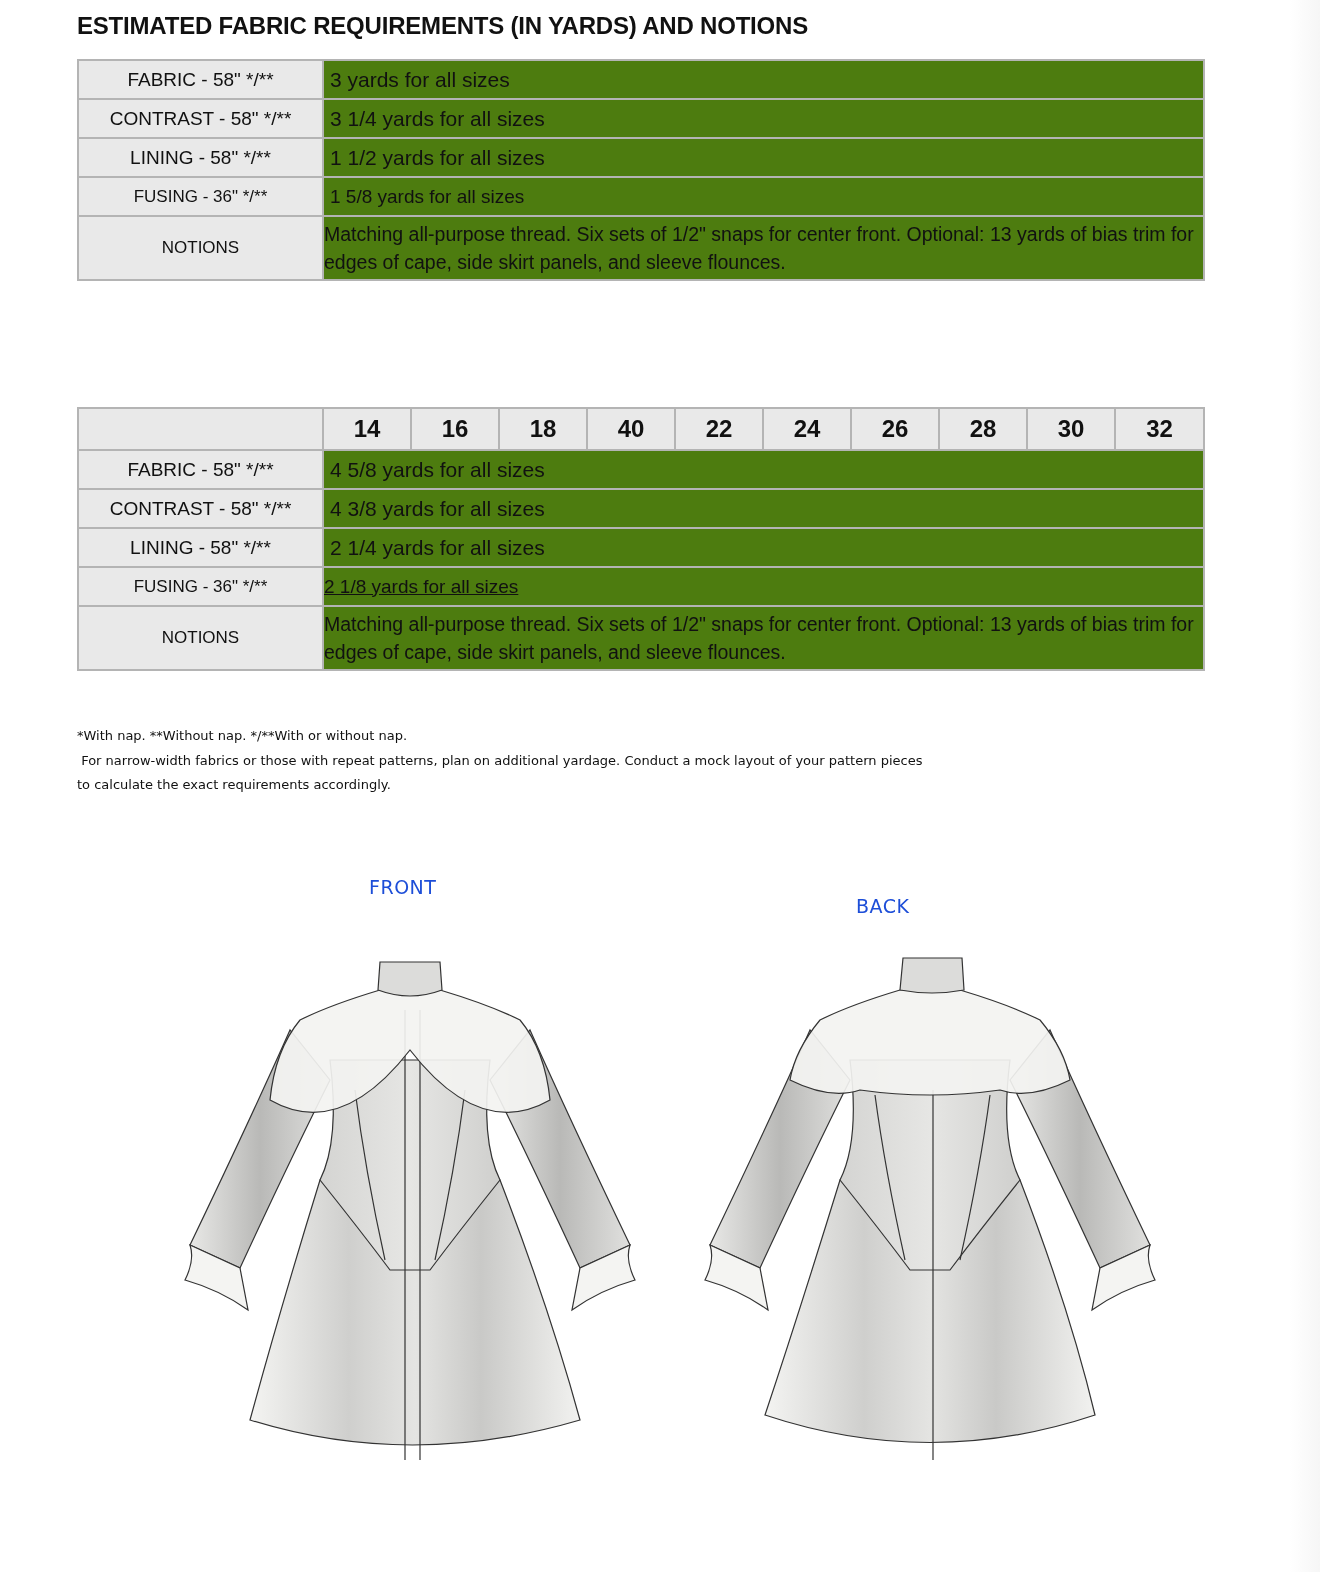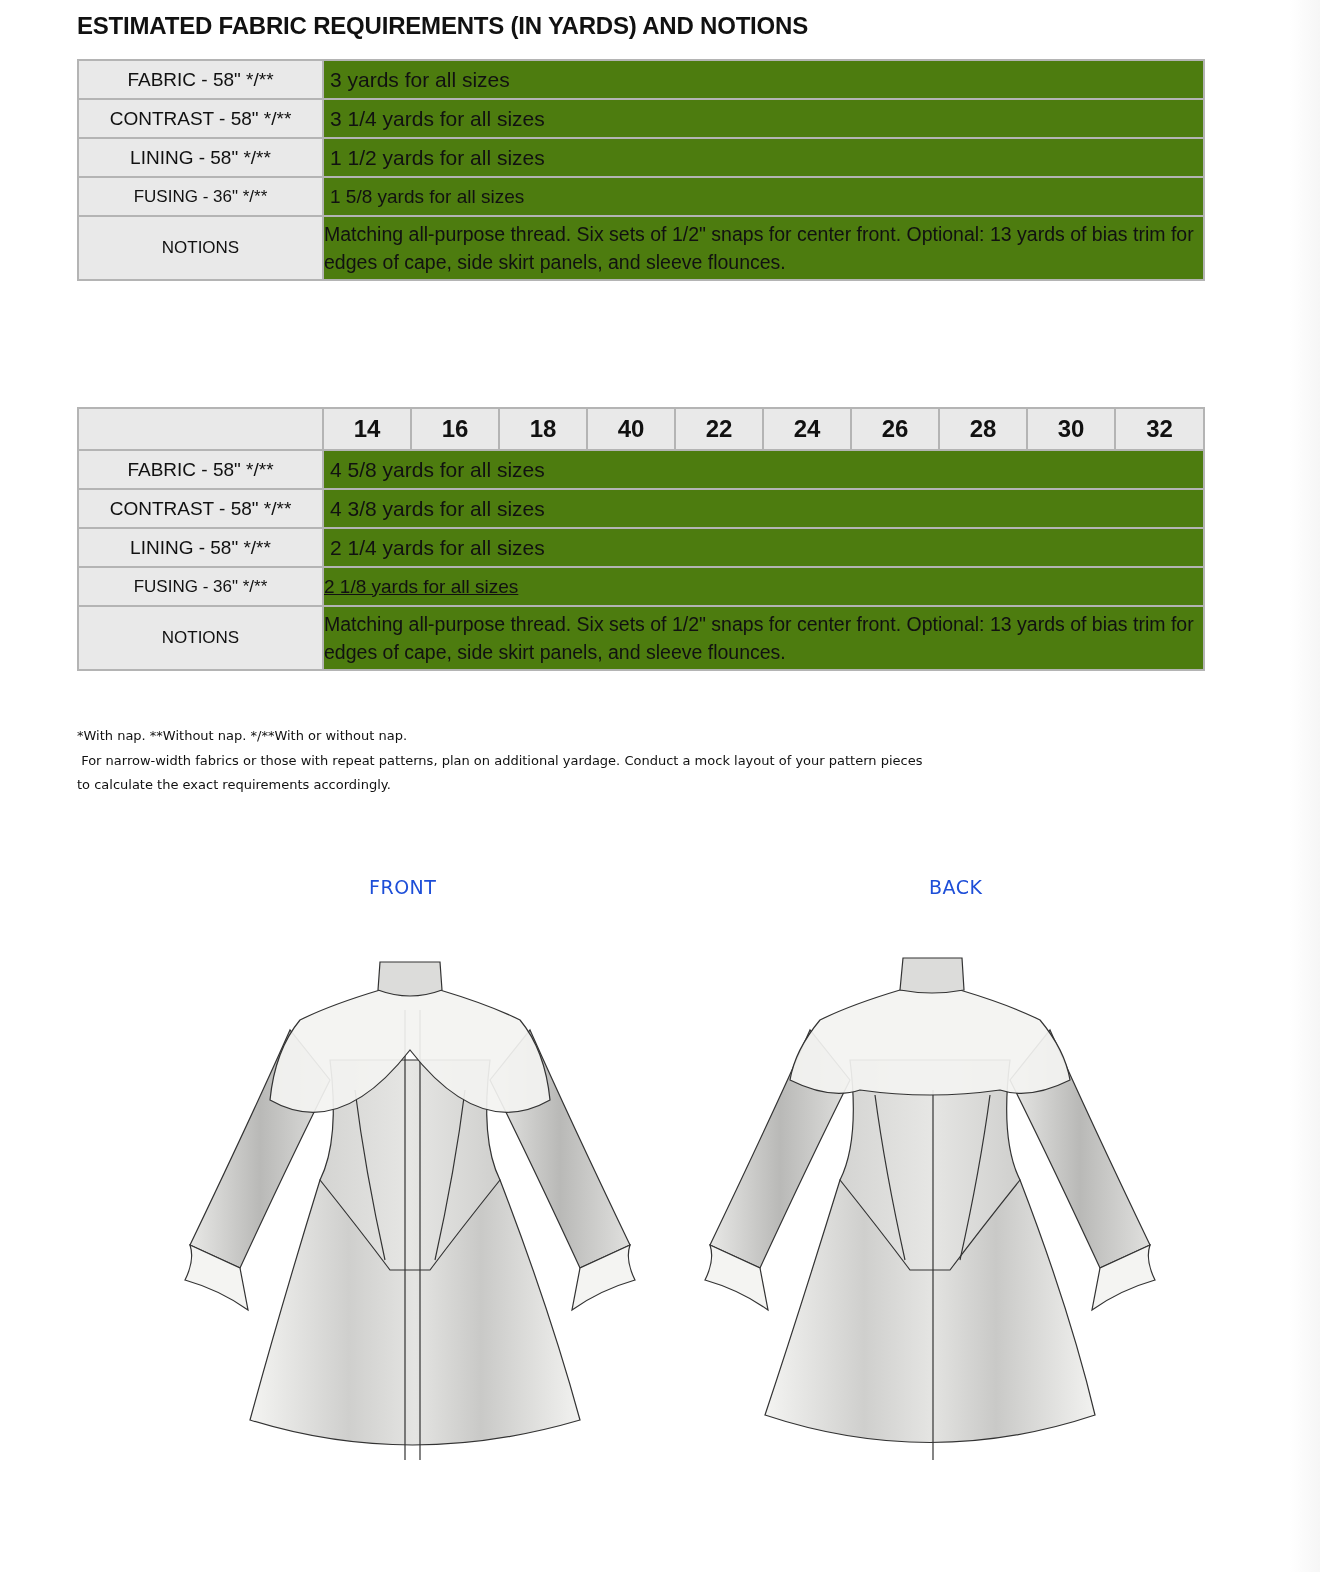--- a/index.html
+++ b/index.html
@@ -151,21 +151,21 @@
 </tbody>
   </table>
 
 <div class="footnote">
   <div>*With nap. **Without nap. */**With or without nap.</div>
   <div style="white-space:pre;"> For narrow-width fabrics or those with repeat patterns, plan on additional yardage. Conduct a mock layout of your pattern pieces</div>
   <div>to calculate the exact requirements accordingly.</div>
 </div>
 
 <div class="view-label" style="left:369px;">FRONT</div>
-<div class="view-label" style="left:929px;">BACK</div>
+<div class="view-label" style="left:856px;margin-top:19px;">BACK</div>
 
 <svg class="figure" style="left:180px; top:950px;" width="460" height="510" viewBox="0 0 460 510">
   <defs>
     <linearGradient id="skirtG" x1="0" x2="1">
       <stop offset="0" stop-color="#f4f4f2"></stop>
         <stop offset="0.3" stop-color="#cfcfcd"></stop>
       <stop offset="0.5" stop-color="#e4e4e2"></stop>
         <stop offset="0.7" stop-color="#c9c9c7"></stop>
       <stop offset="1" stop-color="#f2f2f0"></stop>
     </linearGradient>

